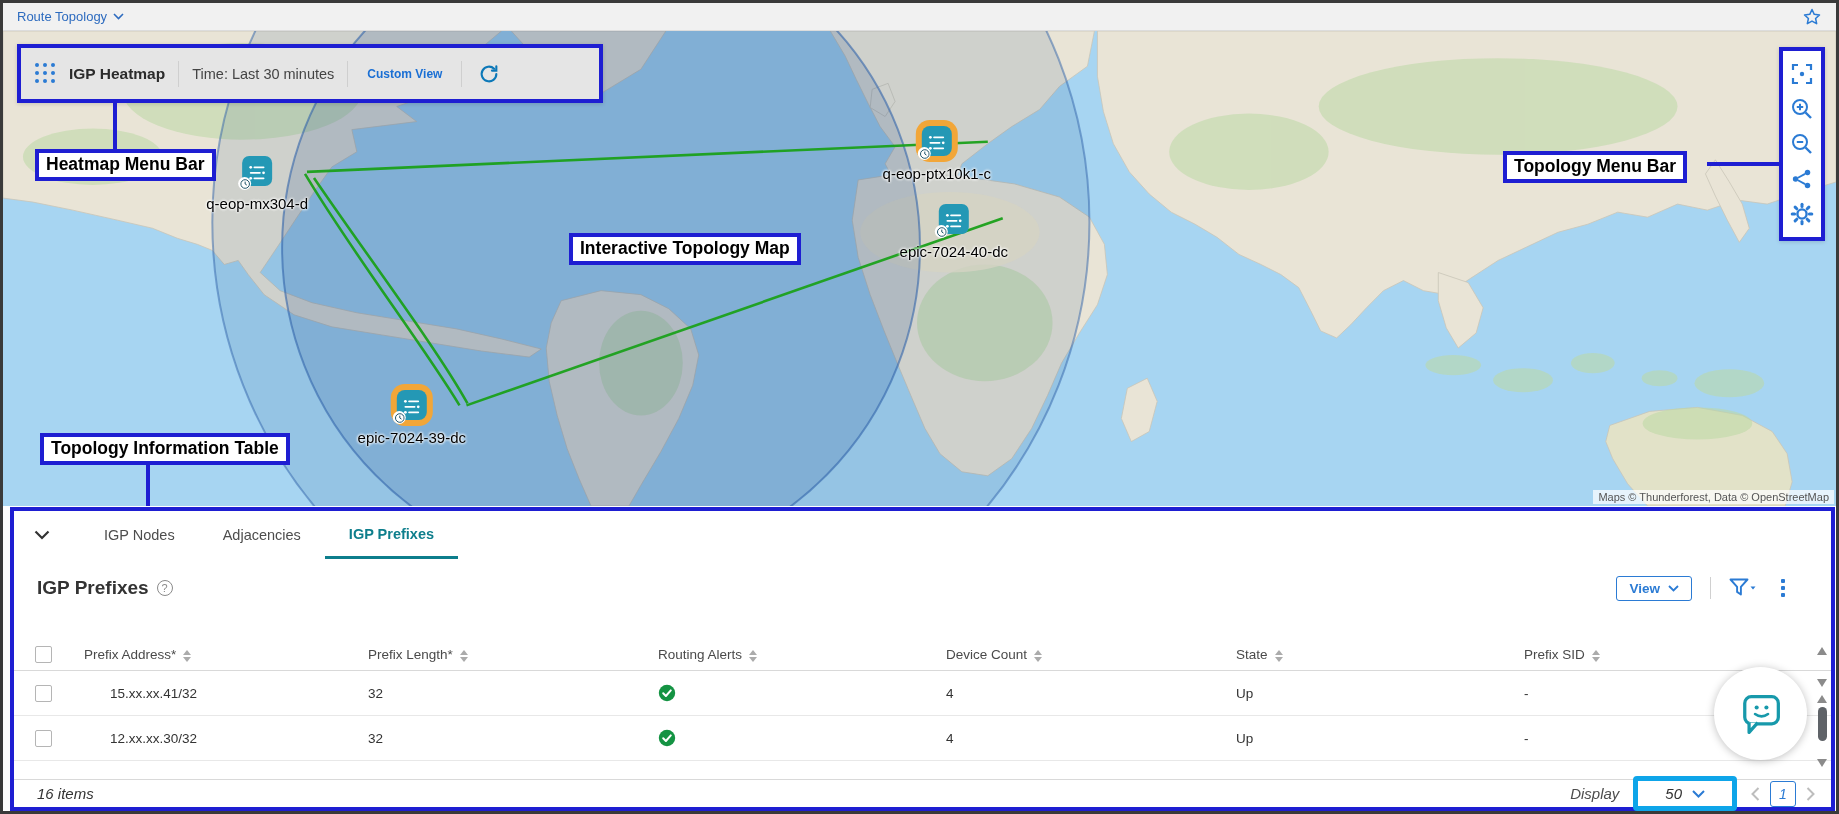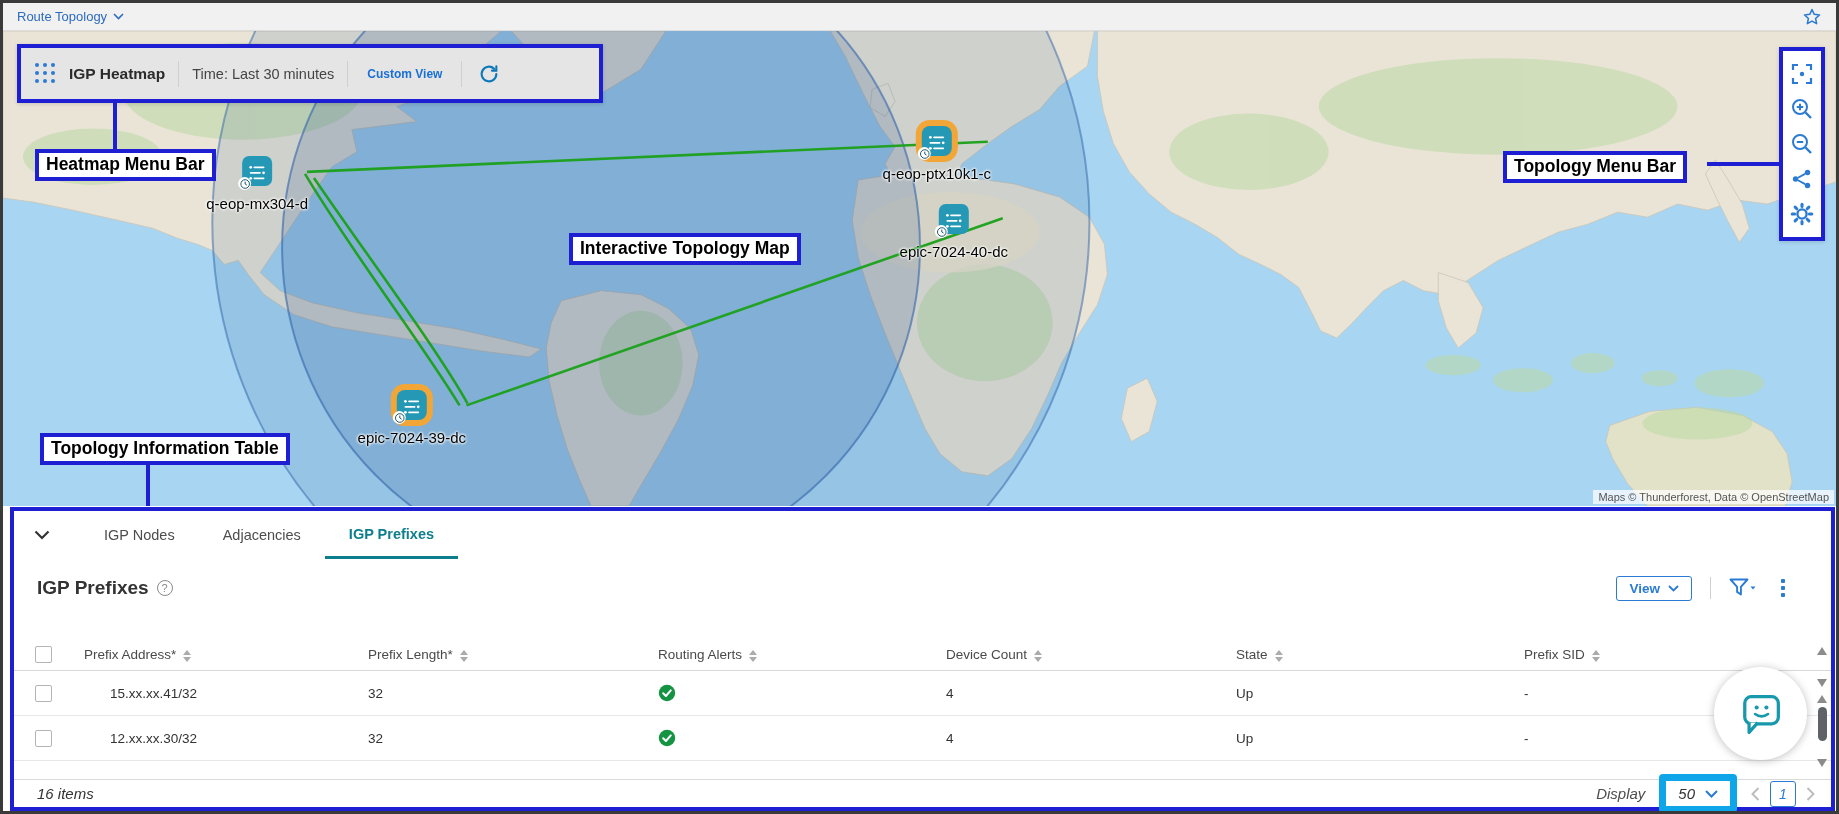--- a/index.html
+++ b/index.html
@@ -68,21 +68,21 @@
   .sorter { display:flex; flex-direction:column; gap:2px; cursor:pointer; }
   .sorter i { width:0; height:0; border-left:4px solid transparent; border-right:4px solid transparent; }
   .sorter .up { border-bottom:5px solid #ababab; }
   .sorter .dn { border-top:5px solid #ababab; }
   .ok-badge { width:18px; height:18px; }
 
   .tfoot { margin-top:auto; height:28px; border-top:1px solid #d9d9d9; display:flex; align-items:center; padding:0 16px 0 23px; flex:0 0 auto;font-style:italic; }
   .items-count { font-size:15px; color:#333; }
   .foot-right { margin-left:auto; display:flex; align-items:center; gap:14px; }
   .display-label { font-size:15px; color:#4d4d4d; }
-  .pagesize { display:flex; align-items:center; gap:10px; border:7px solid #0ea5e9; border-radius:4px; padding:4px 12px; font-size:15px; color:#333; cursor:pointer; background:#fff; }
+  .pagesize { display:flex; align-items:center; gap:10px; border:5px solid #0ea5e9; border-radius:4px; padding:4px 27px; font-size:15px; color:#333; cursor:pointer; background:#fff; }
   .pager { display:flex; align-items:center; gap:10px; }
   .page-box { min-width:26px; height:26px; border:1.5px solid #2b7bd4; border-radius:3px; color:#2b7bd4; font-size:14px; display:flex; align-items:center; justify-content:center; }
   .pg-arrow { display:flex; align-items:center; cursor:pointer; }
 
   
   .vscroll { position:absolute; right:3px; top:136px; width:12px; display:flex; flex-direction:column; align-items:center; z-index:36; }
   .vs-up { width:0;height:0;border-left:5px solid transparent;border-right:5px solid transparent;border-bottom:8px solid #8b8b8b; position:absolute; }
   .vs-dn { width:0;height:0;border-left:5px solid transparent;border-right:5px solid transparent;border-top:8px solid #8b8b8b; position:absolute; }
   .vs-thumb { position:absolute; width:9px; height:34px; background:#5f6368; border-radius:5px; }
 

